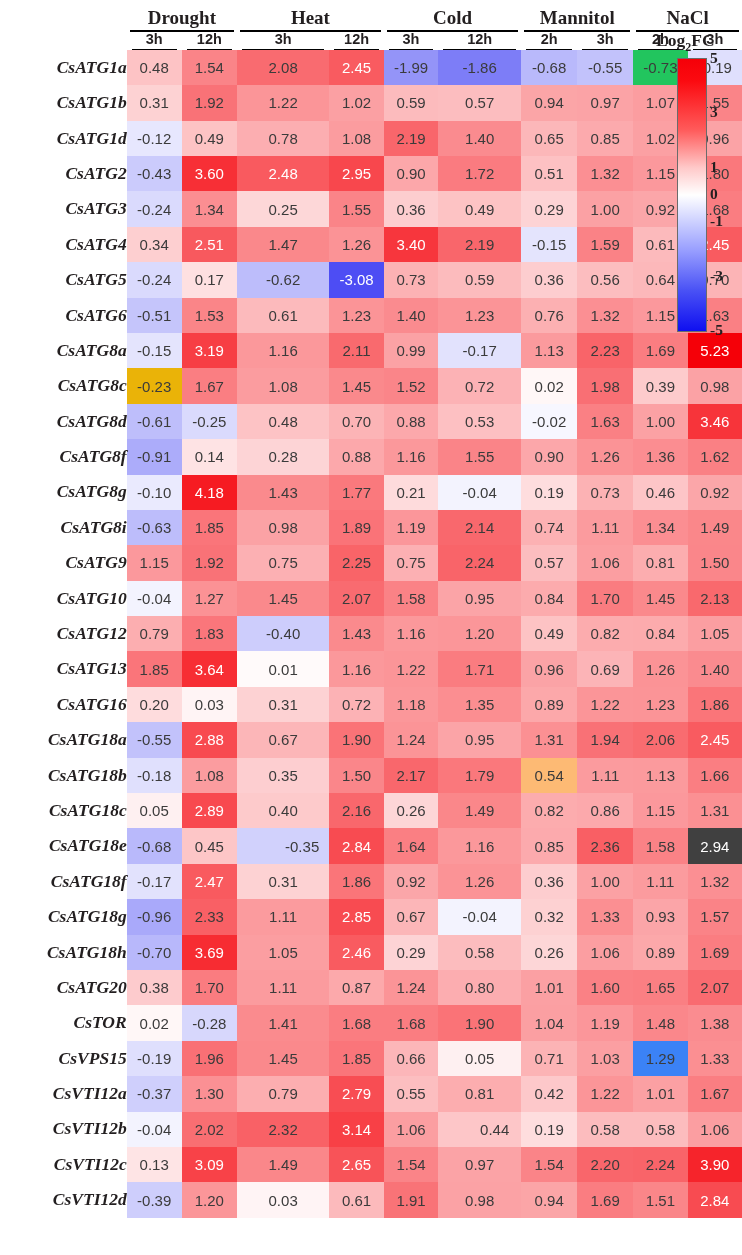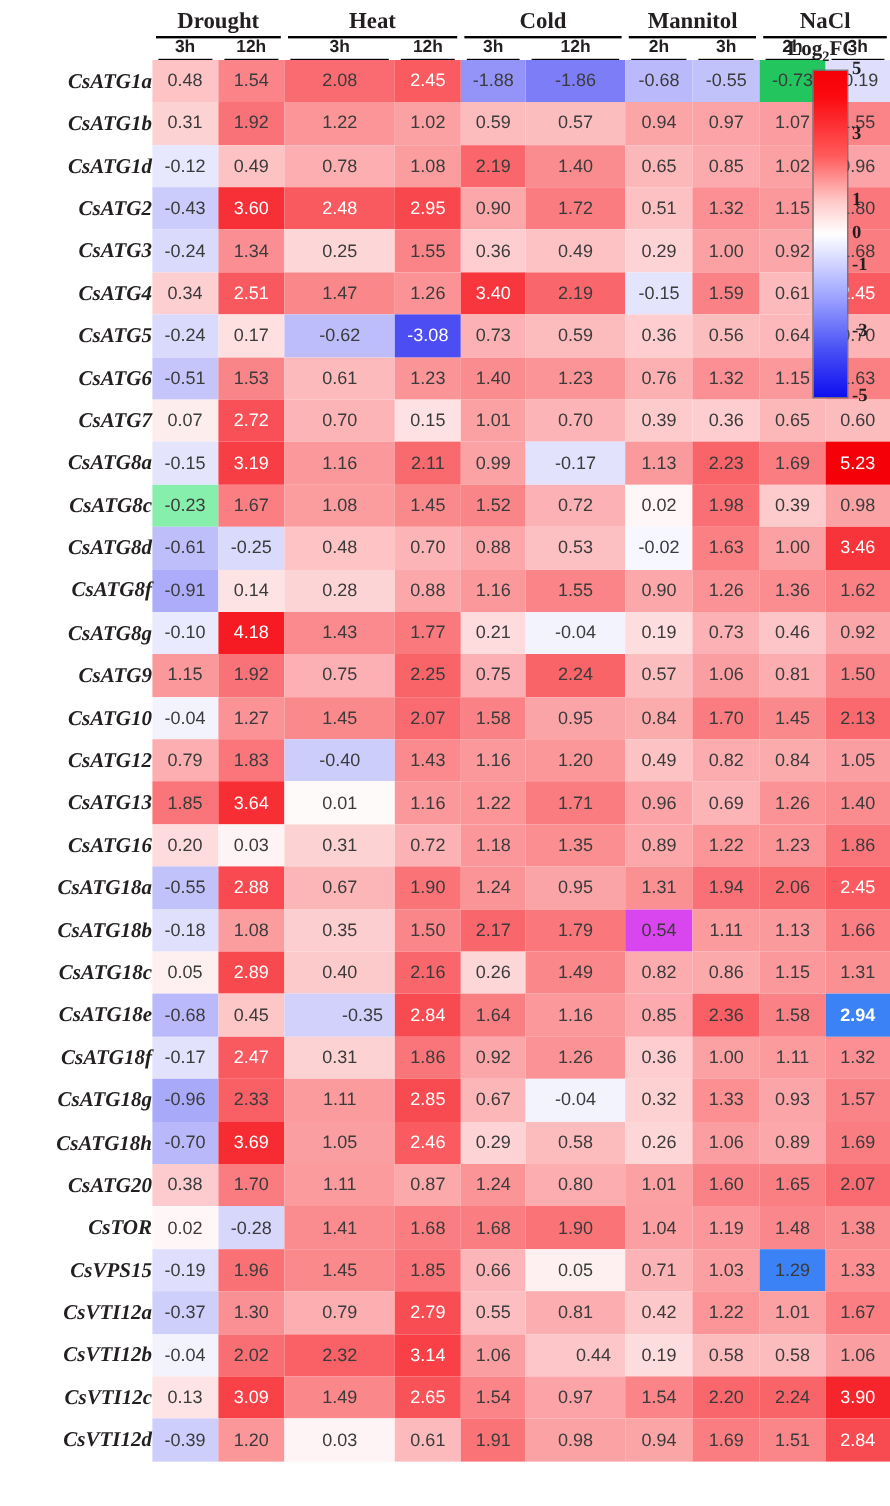--- a/index.html
+++ b/index.html
@@ -188,21 +188,21 @@
           </th>
         </tr>
     </thead>
     <tbody id="body">
         <tr>
           <td class="rowlabel">CsATG1a</td>
           <td class="cell" style="background: rgb(253, 195, 197);">0.48</td>
           <td class="cell" style="background: rgb(250, 132, 136);">1.54</td>
           <td class="cell" style="background: rgb(249, 107, 112);">2.08</td>
           <td class="cell light" style="background: rgb(249, 91, 96);">2.45</td>
-          <td class="cell" style="background: rgb(148, 148, 248);">-1.88</td>
+          <td class="cell" style="background: rgb(148, 148, 248);">-1.99</td>
           <td class="cell" style="background: rgb(125, 125, 247);">-1.86</td>
           <td class="cell" style="background: rgb(185, 185, 251);">-0.68</td>
           <td class="cell" style="background: rgb(194, 194, 251);">-0.55</td>
           <td class="cell" style="background: #22c55e;">-0.73</td>
           <td class="cell" style="background: rgb(223, 223, 253);">-0.19</td>
         </tr>
         <tr>
           <td class="rowlabel">CsATG1b</td>
           <td class="cell" style="background: rgb(253, 210, 211);">0.31</td>
           <td class="cell" style="background: rgb(249, 114, 119);">1.92</td>
@@ -287,48 +287,35 @@
           <td class="cell" style="background: rgb(252, 186, 188);">0.61</td>
           <td class="cell" style="background: rgb(251, 148, 151);">1.23</td>
           <td class="cell" style="background: rgb(250, 139, 143);">1.40</td>
           <td class="cell" style="background: rgb(251, 148, 151);">1.23</td>
           <td class="cell" style="background: rgb(252, 176, 178);">0.76</td>
           <td class="cell" style="background: rgb(251, 143, 147);">1.32</td>
           <td class="cell" style="background: rgb(251, 152, 156);">1.15</td>
           <td class="cell" style="background: rgb(250, 128, 132);">1.63</td>
         </tr>
         <tr>
-          <td class="rowlabel">CsATG7</td>
-          <td class="cell" style="background: rgb(254, 237, 237);">0.07</td>
-          <td class="cell light" style="background: rgb(248, 80, 86);">2.72</td>
-          <td class="cell" style="background: rgb(252, 180, 182);">0.70</td>
-          <td class="cell" style="background: rgb(254, 226, 227);">0.15</td>
-          <td class="cell" style="background: rgb(251, 160, 163);">1.01</td>
-          <td class="cell" style="background: rgb(252, 180, 182);">0.70</td>
-          <td class="cell" style="background: rgb(253, 203, 204);">0.39</td>
-          <td class="cell" style="background: rgb(253, 205, 207);">0.36</td>
-          <td class="cell" style="background: rgb(252, 183, 185);">0.65</td>
-          <td class="cell" style="background: rgb(252, 187, 189);">0.60</td>
-        </tr>
-        <tr>
           <td class="rowlabel">CsATG8a</td>
           <td class="cell" style="background: rgb(228, 228, 253);">-0.15</td>
           <td class="cell light" style="background: rgb(247, 62, 68);">3.19</td>
           <td class="cell" style="background: rgb(251, 152, 155);">1.16</td>
           <td class="cell" style="background: rgb(249, 106, 110);">2.11</td>
           <td class="cell" style="background: rgb(251, 162, 165);">0.99</td>
           <td class="cell" style="background: rgb(226, 226, 253);">-0.17</td>
           <td class="cell" style="background: rgb(251, 154, 157);">1.13</td>
           <td class="cell" style="background: rgb(249, 100, 105);">2.23</td>
           <td class="cell" style="background: rgb(250, 125, 129);">1.69</td>
           <td class="cell light" style="background: rgb(245, 0, 8);">5.23</td>
         </tr>
         <tr>
           <td class="rowlabel">CsATG8c</td>
-          <td class="cell" style="background: #86efac;">-0.23</td>
+          <td class="cell" style="background: #eab308;">-0.23</td>
           <td class="cell" style="background: rgb(250, 126, 130);">1.67</td>
           <td class="cell" style="background: rgb(251, 156, 159);">1.08</td>
           <td class="cell" style="background: rgb(250, 137, 140);">1.45</td>
           <td class="cell" style="background: rgb(250, 133, 137);">1.52</td>
           <td class="cell" style="background: rgb(252, 178, 181);">0.72</td>
           <td class="cell" style="background: rgb(255, 247, 247);">0.02</td>
           <td class="cell" style="background: rgb(249, 111, 116);">1.98</td>
           <td class="cell" style="background: rgb(253, 203, 204);">0.39</td>
           <td class="cell" style="background: rgb(251, 162, 165);">0.98</td>
         </tr>
@@ -365,20 +352,33 @@
           <td class="cell" style="background: rgb(250, 138, 141);">1.43</td>
           <td class="cell" style="background: rgb(250, 121, 125);">1.77</td>
           <td class="cell" style="background: rgb(254, 219, 220);">0.21</td>
           <td class="cell" style="background: rgb(243, 243, 254);">-0.04</td>
           <td class="cell" style="background: rgb(254, 221, 222);">0.19</td>
           <td class="cell" style="background: rgb(252, 178, 180);">0.73</td>
           <td class="cell" style="background: rgb(253, 197, 199);">0.46</td>
           <td class="cell" style="background: rgb(251, 166, 169);">0.92</td>
         </tr>
         <tr>
+          <td class="rowlabel">CsATG8i</td>
+          <td class="cell" style="background: rgb(189, 189, 251);">-0.63</td>
+          <td class="cell" style="background: rgb(250, 117, 122);">1.85</td>
+          <td class="cell" style="background: rgb(251, 162, 165);">0.98</td>
+          <td class="cell" style="background: rgb(250, 115, 120);">1.89</td>
+          <td class="cell" style="background: rgb(251, 150, 154);">1.19</td>
+          <td class="cell" style="background: rgb(249, 104, 109);">2.14</td>
+          <td class="cell" style="background: rgb(252, 177, 179);">0.74</td>
+          <td class="cell" style="background: rgb(251, 155, 158);">1.11</td>
+          <td class="cell" style="background: rgb(251, 142, 146);">1.34</td>
+          <td class="cell" style="background: rgb(250, 135, 138);">1.49</td>
+        </tr>
+        <tr>
           <td class="rowlabel">CsATG9</td>
           <td class="cell" style="background: rgb(251, 152, 156);">1.15</td>
           <td class="cell" style="background: rgb(249, 114, 119);">1.92</td>
           <td class="cell" style="background: rgb(252, 176, 179);">0.75</td>
           <td class="cell" style="background: rgb(249, 100, 104);">2.25</td>
           <td class="cell" style="background: rgb(252, 176, 179);">0.75</td>
           <td class="cell" style="background: rgb(249, 100, 105);">2.24</td>
           <td class="cell" style="background: rgb(252, 189, 191);">0.57</td>
           <td class="cell" style="background: rgb(251, 158, 161);">1.06</td>
           <td class="cell" style="background: rgb(252, 173, 175);">0.81</td>
@@ -450,21 +450,21 @@
           <td class="cell light" style="background: rgb(249, 91, 96);">2.45</td>
         </tr>
         <tr>
           <td class="rowlabel">CsATG18b</td>
           <td class="cell" style="background: rgb(224, 224, 253);">-0.18</td>
           <td class="cell" style="background: rgb(251, 156, 159);">1.08</td>
           <td class="cell" style="background: rgb(253, 206, 208);">0.35</td>
           <td class="cell" style="background: rgb(250, 134, 138);">1.50</td>
           <td class="cell" style="background: rgb(249, 103, 108);">2.17</td>
           <td class="cell" style="background: rgb(250, 120, 124);">1.79</td>
-          <td class="cell" style="background: #d946ef;">0.54</td>
+          <td class="cell" style="background: #fdba74;">0.54</td>
           <td class="cell" style="background: rgb(251, 155, 158);">1.11</td>
           <td class="cell" style="background: rgb(251, 154, 157);">1.13</td>
           <td class="cell" style="background: rgb(250, 126, 130);">1.66</td>
         </tr>
         <tr>
           <td class="rowlabel">CsATG18c</td>
           <td class="cell" style="background: rgb(254, 240, 241);">0.05</td>
           <td class="cell light" style="background: rgb(248, 73, 79);">2.89</td>
           <td class="cell" style="background: rgb(253, 202, 203);">0.40</td>
           <td class="cell" style="background: rgb(249, 103, 108);">2.16</td>
@@ -479,21 +479,21 @@
           <td class="rowlabel">CsATG18e</td>
           <td class="cell" style="background: rgb(185, 185, 251);">-0.68</td>
           <td class="cell" style="background: rgb(253, 198, 199);">0.45</td>
           <td class="cell" style="background: rgb(209, 209, 252); padding-left: 38px;">-0.35</td>
           <td class="cell light" style="background: rgb(248, 75, 81);">2.84</td>
           <td class="cell" style="background: rgb(250, 127, 131);">1.64</td>
           <td class="cell" style="background: rgb(251, 152, 155);">1.16</td>
           <td class="cell" style="background: rgb(252, 170, 173);">0.85</td>
           <td class="cell" style="background: rgb(249, 95, 100);">2.36</td>
           <td class="cell" style="background: rgb(250, 130, 134);">1.58</td>
-          <td class="cell light" style="background: #3b82f6; font-weight: bold;">2.94</td>
+          <td class="cell light" style="background: #404040;">2.94</td>
         </tr>
         <tr>
           <td class="rowlabel">CsATG18f</td>
           <td class="cell" style="background: rgb(226, 226, 253);">-0.17</td>
           <td class="cell light" style="background: rgb(249, 90, 95);">2.47</td>
           <td class="cell" style="background: rgb(253, 210, 211);">0.31</td>
           <td class="cell" style="background: rgb(250, 117, 121);">1.86</td>
           <td class="cell" style="background: rgb(251, 166, 169);">0.92</td>
           <td class="cell" style="background: rgb(251, 147, 150);">1.26</td>
           <td class="cell" style="background: rgb(253, 205, 207);">0.36</td>

